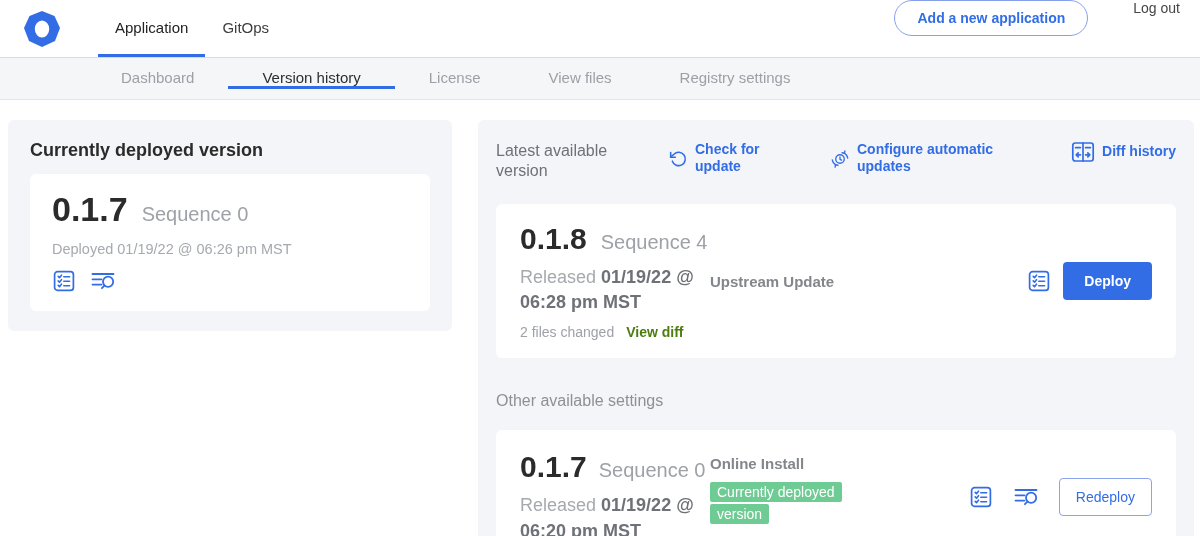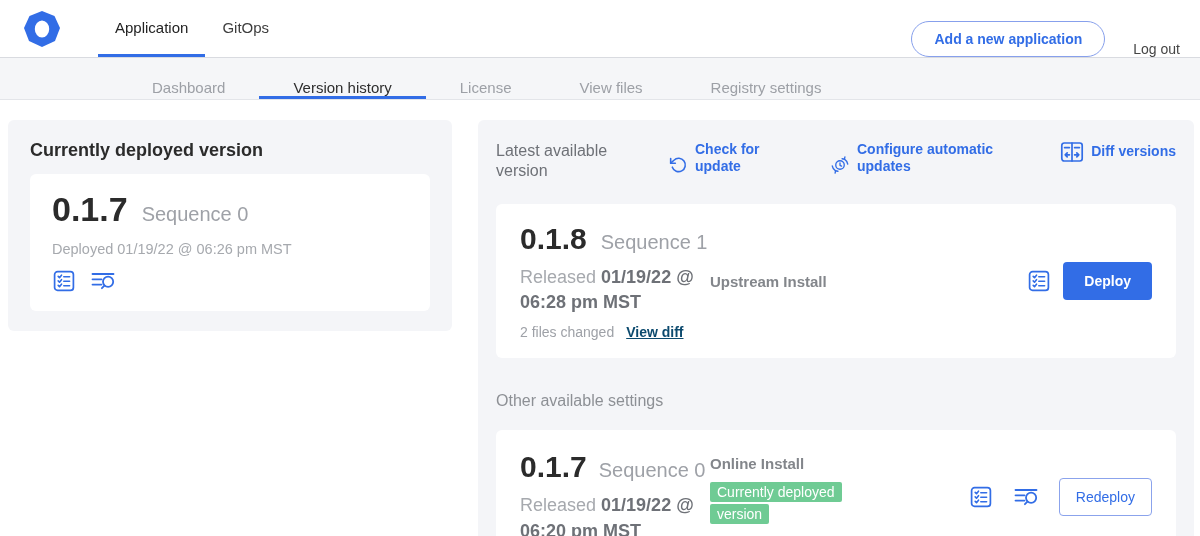--- a/index.html
+++ b/index.html
@@ -8,28 +8,28 @@
     width:1200px; height:536px; overflow:hidden;
     background:#ffffff; color:#323232;
     font-family:"Liberation Sans", sans-serif;
   }
   
   .header { height:57px; display:flex; align-items:stretch; padding:0 20px 0 22px; background:#fff; }
   .logo { width:40px; height:40px; align-self:center; margin-right:36px; flex:0 0 auto; }
   .top-tab { display:flex; align-items:center; padding:16px 17px; font-size:15px; color:#3d3d3d;
              border-bottom:3px solid transparent; cursor:pointer; }
   .top-tab.active { color:#232323; border-bottom-color:#326de6; }
-  .header-right { margin-left:auto; display:flex; align-items:flex-end; gap:28px; }
+  .header-right { margin-left:auto; display:flex; align-items:flex-start; gap:45px; }
   .add-app-btn { border:1px solid #87a0ec; color:#326de6; font-weight:bold; font-size:14px;
                  padding:9px 22px; border-radius:18px; background:#fff; cursor:pointer;
                  font-family:"Liberation Sans", sans-serif; }
   .logout { font-size:14px; color:#454545; cursor:pointer; }
   
   .subnav { height:43px; background:#f5f6f8; border-top:1px solid #d9dbe0; border-bottom:1px solid #e3e5e9;
-            display:flex; align-items:flex-end; padding-left:118px; }
+            display:flex; align-items:center; padding-left:87px; }
   .subnav-item { display:flex; align-items:center; padding:0 34px; font-size:15px; color:#9da0a6;
                  border-bottom:3px solid transparent; cursor:pointer; white-space:nowrap; }
   .subnav-item.active { color:#2e2e2e; border-bottom-color:#326de6; }
   
   .main { display:flex; align-items:flex-start; gap:26px; padding:20px 6px 0 8px; }
   .panel { background:#f4f5f8; border-radius:6px; }
   .left-panel  { width:444px; padding:20px 22px; flex:0 0 auto; }
   .right-panel { flex:1 1 auto; padding:18px; }
   .left-title { font-size:18px; font-weight:bold; color:#2b2b2b; margin-bottom:13px; }
   .card { background:#fff; border-radius:6px; }
@@ -38,36 +38,36 @@
   .version-big { font-size:34px; font-weight:bold; color:#2b2b2b; }
   .version-mid { font-size:30px; font-weight:bold; color:#2b2b2b; }
   .sequence { font-size:20px; color:#9ea1a7; }
   .deployed-date { margin-top:12px; font-size:14.5px; color:#a6a9ae; }
   .icon-row { margin-top:12px; display:flex; align-items:center; gap:14px; }
   .icon-btn { width:24px; height:24px; color:#326de6; cursor:pointer; display:inline-block; }
   .icon-btn svg { width:100%; height:100%; }
   
   .rp-header { display:flex; align-items:flex-start; padding-top:3px; margin-bottom:22px; }
   .rp-title { width:132px; font-size:16px; color:#6e7177; line-height:1.28; }
-  .rp-action { display:flex; align-items:flex-end; gap:7px; color:#326de6; font-size:14px;
+  .rp-action { display:flex; align-items:center; gap:7px; color:#326de6; font-size:14px;
                font-weight:bold; line-height:1.22; cursor:pointer; }
   .rp-action .act-icon { width:20px; height:20px; flex:0 0 auto; margin-top:1px; }
   .rp-action .act-icon svg { width:100%; height:100%; }
   .act-check     { margin-left:40px; width:100px; }
   .act-configure { margin-left:62px; width:172px; }
   .act-diff      { margin-left:auto; align-items:center; }
   .act-diff .act-icon { width:24px; height:22px; margin-top:0; }
   
   .release-card { padding:18px 24px; display:flex; align-items:center; min-height:133px; }
   .release-card.compact { align-items:flex-start; min-height:100px; padding:20px 24px; }
   .rc-left { width:190px; flex:0 0 auto; }
   .released { margin-top:9px; font-size:18px; color:#a6a9ae; line-height:1.4; }
   .released b { color:#6e7177; }
   .files-row { margin-top:9px; font-size:14px; color:#9ea1a7; display:flex; gap:12px; }
-  .view-diff { color:#0c4a6e; font-weight:bold; cursor:pointer;text-decoration:underline; }
+  .view-diff { color:#4d7c0f; font-weight:bold; cursor:pointer; }
   .rc-mid { width:205px; flex:0 0 auto; font-size:15px; font-weight:bold; color:#83868b; }
   .release-card.compact .rc-mid { margin-top:5px; }
   .rc-right { margin-left:auto; display:flex; align-items:center; gap:12px; }
   .release-card.compact .rc-right { align-self:center; gap:20px; }
   .deploy-btn { background:#326de6; color:#fff; border:none; border-radius:4px; font-weight:bold;
                 font-size:14px; padding:11px 21px; cursor:pointer; font-family:"Liberation Sans", sans-serif; }
   .redeploy-btn { background:#fff; color:#326de6; border:1px solid #8ba3ec; border-radius:4px;
                   font-weight:normal; font-size:14px; padding:10px 16px; cursor:pointer;
                   font-family:"Liberation Sans", sans-serif; }
   .other-heading { margin:34px 0 20px 0; font-size:16px; color:#8d9095; }
@@ -197,40 +197,40 @@
       <div class="rp-action act-configure">
         <span class="act-icon"><svg viewBox="0 0 24 24">
               <use href="#ic-autoupdate"></use>
             </svg></span>
         <span>Configure automatic updates</span>
       </div>
       <div class="rp-action act-diff">
         <span class="act-icon"><svg viewBox="0 0 24 22">
               <use href="#ic-diff"></use>
             </svg></span>
-        <span>Diff versions</span>
+        <span>Diff history</span>
       </div>
     </div>
 
     <div class="card release-card">
       <div class="rc-left">
         <div class="version-row" style="">
           <span class="version-mid">0.1.8</span>
-          <span class="sequence">Sequence 1</span>
+          <span class="sequence">Sequence 4</span>
         </div>
         <div class="released">
           <span>Released</span>
           <b>01/19/22 @ 06:28 pm MST</b>
         </div>
         <div class="files-row">
           <span>2 files changed</span>
           <span class="view-diff">View diff</span>
         </div>
       </div>
-      <div class="rc-mid">Upstream Install</div>
+      <div class="rc-mid">Upstream Update</div>
       <div class="rc-right">
         <span class="icon-btn">
           <svg viewBox="0 0 24 24">
               <use href="#ic-checklist"></use>
             </svg>
         </span>
         <button class="deploy-btn">Deploy</button>
       </div>
     </div>
 

